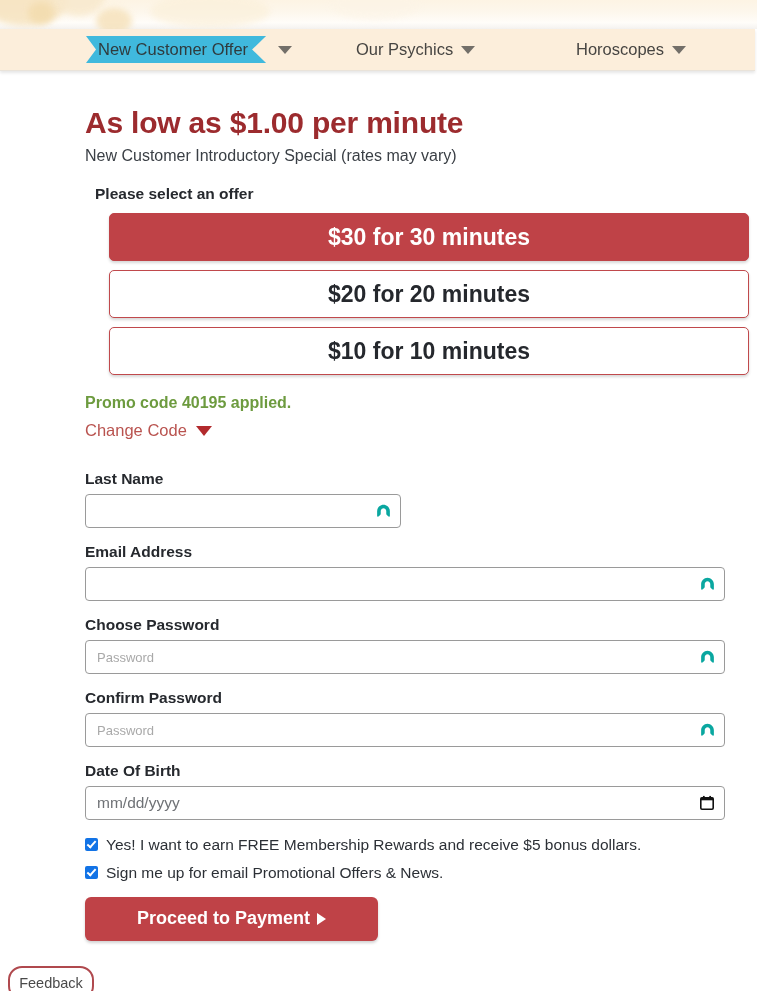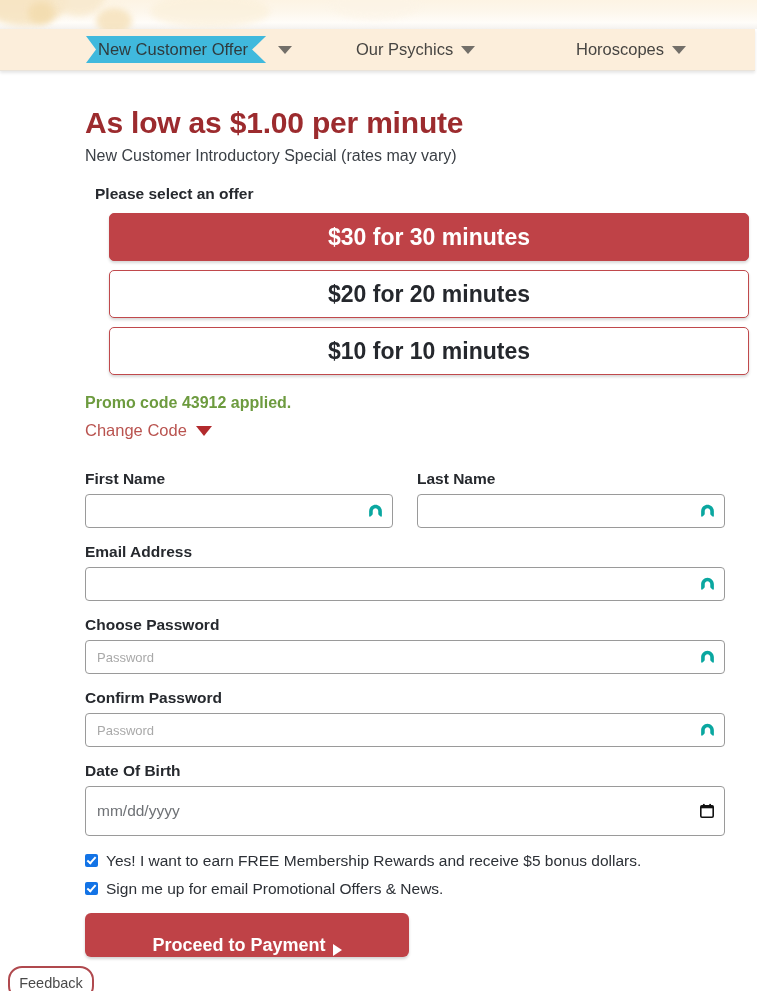--- a/index.html
+++ b/index.html
@@ -211,21 +211,21 @@
     transform: translateY(-50%);
     width: 17px;
     height: 17px;
     pointer-events: none;
   }
 
   .date-wrap { position: relative; width: 640px; }
   .date-field {
     box-sizing: border-box;
     width: 640px;
-    height: 50px;
+    height: 34px;
     border: 1px solid #9a9a9a;
     border-radius: 4px;
     background: #fff;
     display: flex;
     align-items: center;
     padding: 0 11px;
     font-size: 15.5px;
     color: #6f7276;
     cursor: text;
   }
@@ -265,31 +265,31 @@
     border: solid #fff;
     border-width: 0 2px 2px 0;
     transform: rotate(42deg);
   }
   .check-label { cursor: pointer; line-height: 1.25; }
 
   
   .proceed {
     margin-top: 14px;
     box-sizing: border-box;
-    width: 324px;
+    width: 293px;
     height: 44px;
     background: #bf4247;
     border: none;
     border-radius: 6px;
     color: #fff;
     font-family: "Liberation Sans", sans-serif;
     font-size: 18px;
     font-weight: bold;
     display: flex;
-    align-items: flex-end;
+    align-items: center;
     justify-content: center;
     gap: 7px;
     cursor: pointer;
     box-shadow: 0 2px 3px rgba(0,0,0,.18);
   }
   .arrow-right {
     width: 0; height: 0;
     border-top: 6px solid transparent;
     border-bottom: 6px solid transparent;
     border-left: 9px solid #fff;
@@ -351,40 +351,31 @@
     <p class="subline">New Customer Introductory Special (rates may vary)</p>
     <p class="select-offer">Please select an offer</p>
 
     
     <div class="offers">
       <div class="offer selected">$30 for 30 minutes</div>
       <div class="offer">$20 for 20 minutes</div>
       <div class="offer">$10 for 10 minutes</div>
     </div>
 
-    <p class="promo-applied">Promo code 43912 applied.</p>
+    <p class="promo-applied">Promo code 40195 applied.</p>
 
     <div class="change-code">
       <span>Change Code</span>
       <span class="caret-red"></span>
     </div>
 
     
     <div class="form">
 
       <div class="row">
-        <div class="col field-block">
-          <label class="field-label">First Name</label>
-          <div class="input-wrap">
-            <input class="txt" type="text" placeholder="" style="">
-            <svg class="nordpass" viewBox="0 0 24 24">
-              <path d="M12 3 C6.9 3 3 7.2 3 12.2 L3 19 C3 20 4 20.4 4.8 19.8 L7.4 17.6 C8 17.1 8.1 16.4 8.1 15.7 L8.1 12.4 C8.1 10 9.8 8.1 12 8.1 C14.2 8.1 15.9 10 15.9 12.4 L15.9 15.7 C15.9 16.4 16 17.1 16.6 17.6 L19.2 19.8 C20 20.4 21 20 21 19 L21 12.2 C21 7.2 17.1 3 12 3 Z" fill="#0aa7a0"></path>
-            </svg>
-          </div>
-        </div>
         <div class="col field-block">
           <label class="field-label">Last Name</label>
           <div class="input-wrap">
             <input class="txt" type="text" placeholder="" style="">
             <svg class="nordpass" viewBox="0 0 24 24">
               <path d="M12 3 C6.9 3 3 7.2 3 12.2 L3 19 C3 20 4 20.4 4.8 19.8 L7.4 17.6 C8 17.1 8.1 16.4 8.1 15.7 L8.1 12.4 C8.1 10 9.8 8.1 12 8.1 C14.2 8.1 15.9 10 15.9 12.4 L15.9 15.7 C15.9 16.4 16 17.1 16.6 17.6 L19.2 19.8 C20 20.4 21 20 21 19 L21 12.2 C21 7.2 17.1 3 12 3 Z" fill="#0aa7a0"></path>
             </svg>
           </div>
         </div>
       </div>

